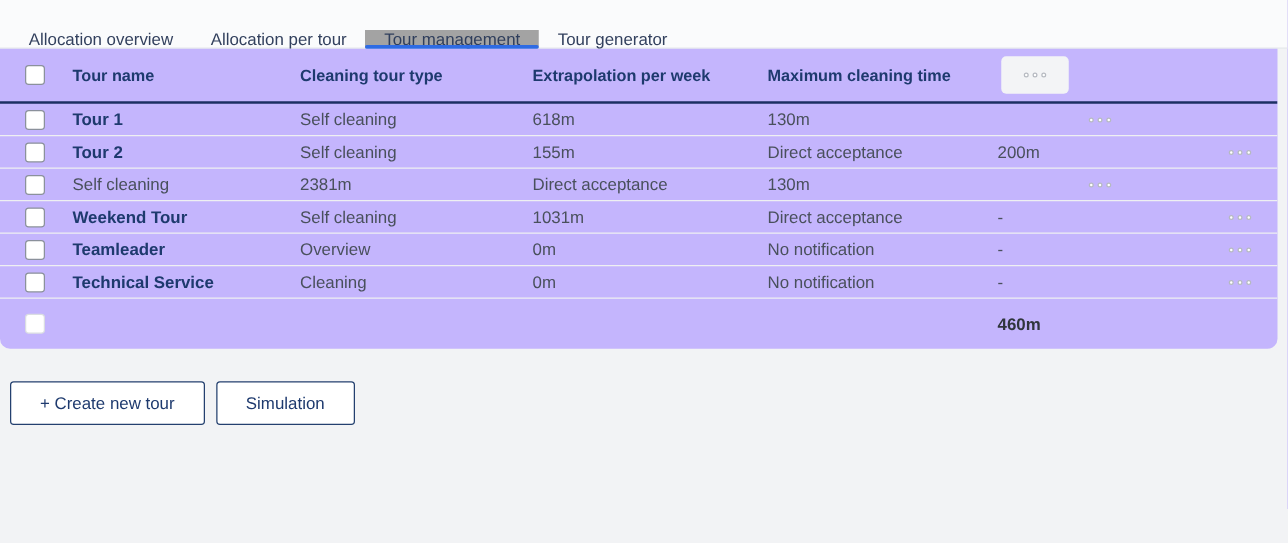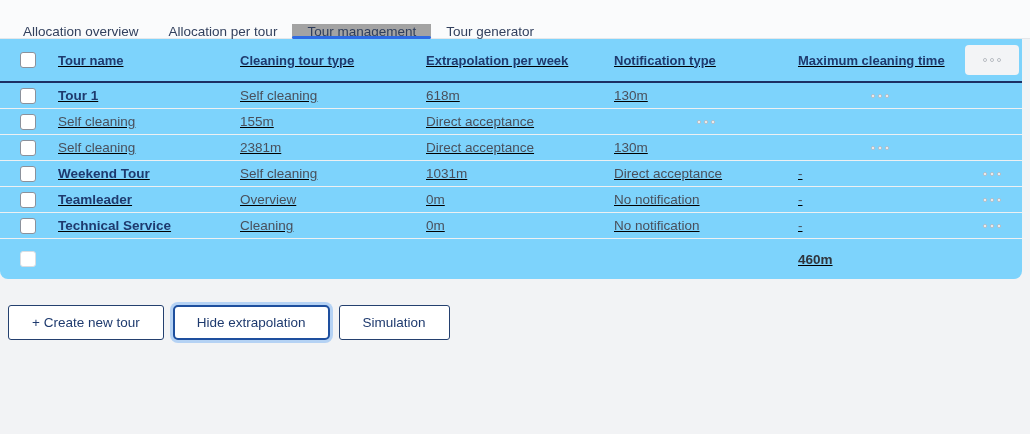--- a/index.html
+++ b/index.html
@@ -36,24 +36,23 @@
     position: absolute;
     left: 0; right: 0; bottom: -1px;
     height: 3px;
     background: #2e6be4;
     border-radius: 2px;
   }
 
   
   .card {
     width: 1022px;
-    background: #7dd3fc;
+    background: #c4b5fd;
     border-radius: 0 0 8px 8px;
     overflow: hidden;
-    text-decoration: underline;
   }
   .grid-row {
     display: grid;
     grid-template-columns: 58px 182px 186px 188px 184px 164px 60px;
     align-items: center;
   }
   .thead {
     height: 44px;
     border-bottom: 2.5px solid #1c2f63;
     font-size: 13px;
@@ -144,21 +143,20 @@
 
 <div class="card">
 
   <div class="grid-row thead">
     <div class="cb-cell">
       <div class="checkbox"></div>
     </div>
     <div>Tour name</div>
     <div>Cleaning tour type</div>
     <div>Extrapolation per week</div>
-    <div>Notification type</div>
     <div>Maximum cleaning time</div>
     <div>
       <button class="col-options-btn">
         <span class="dot"></span>
         <span class="dot"></span>
         <span class="dot"></span>
       </button>
     </div>
   </div>
 
@@ -174,23 +172,25 @@
       <span class="dot"></span>
         <span class="dot"></span>
         <span class="dot"></span>
     </div>
   </div>
 
   <div class="grid-row trow">
     <div class="cb-cell">
         <div class="checkbox"></div>
       </div>
+    <div class="name-cell">Tour 2</div>
     <div>Self cleaning</div>
     <div>155m</div>
     <div class="cell-clip">Direct acceptance</div>
+    <div>200m</div>
     <div class="dots-wrap">
       <span class="dot"></span>
         <span class="dot"></span>
         <span class="dot"></span>
     </div>
   </div>
 
   <div class="grid-row trow">
     <div class="cb-cell">
         <div class="checkbox"></div>
@@ -263,15 +263,14 @@
       <div></div>
       <div></div>
     <div class="total-cell">460m</div>
     <div></div>
   </div>
 
 </div>
 
 <div class="actions">
   <button class="btn">+ Create new tour</button>
-  <button class="btn focused">Hide extrapolation</button>
   <button class="btn">Simulation</button>
 </div>
 
 </body></html>

